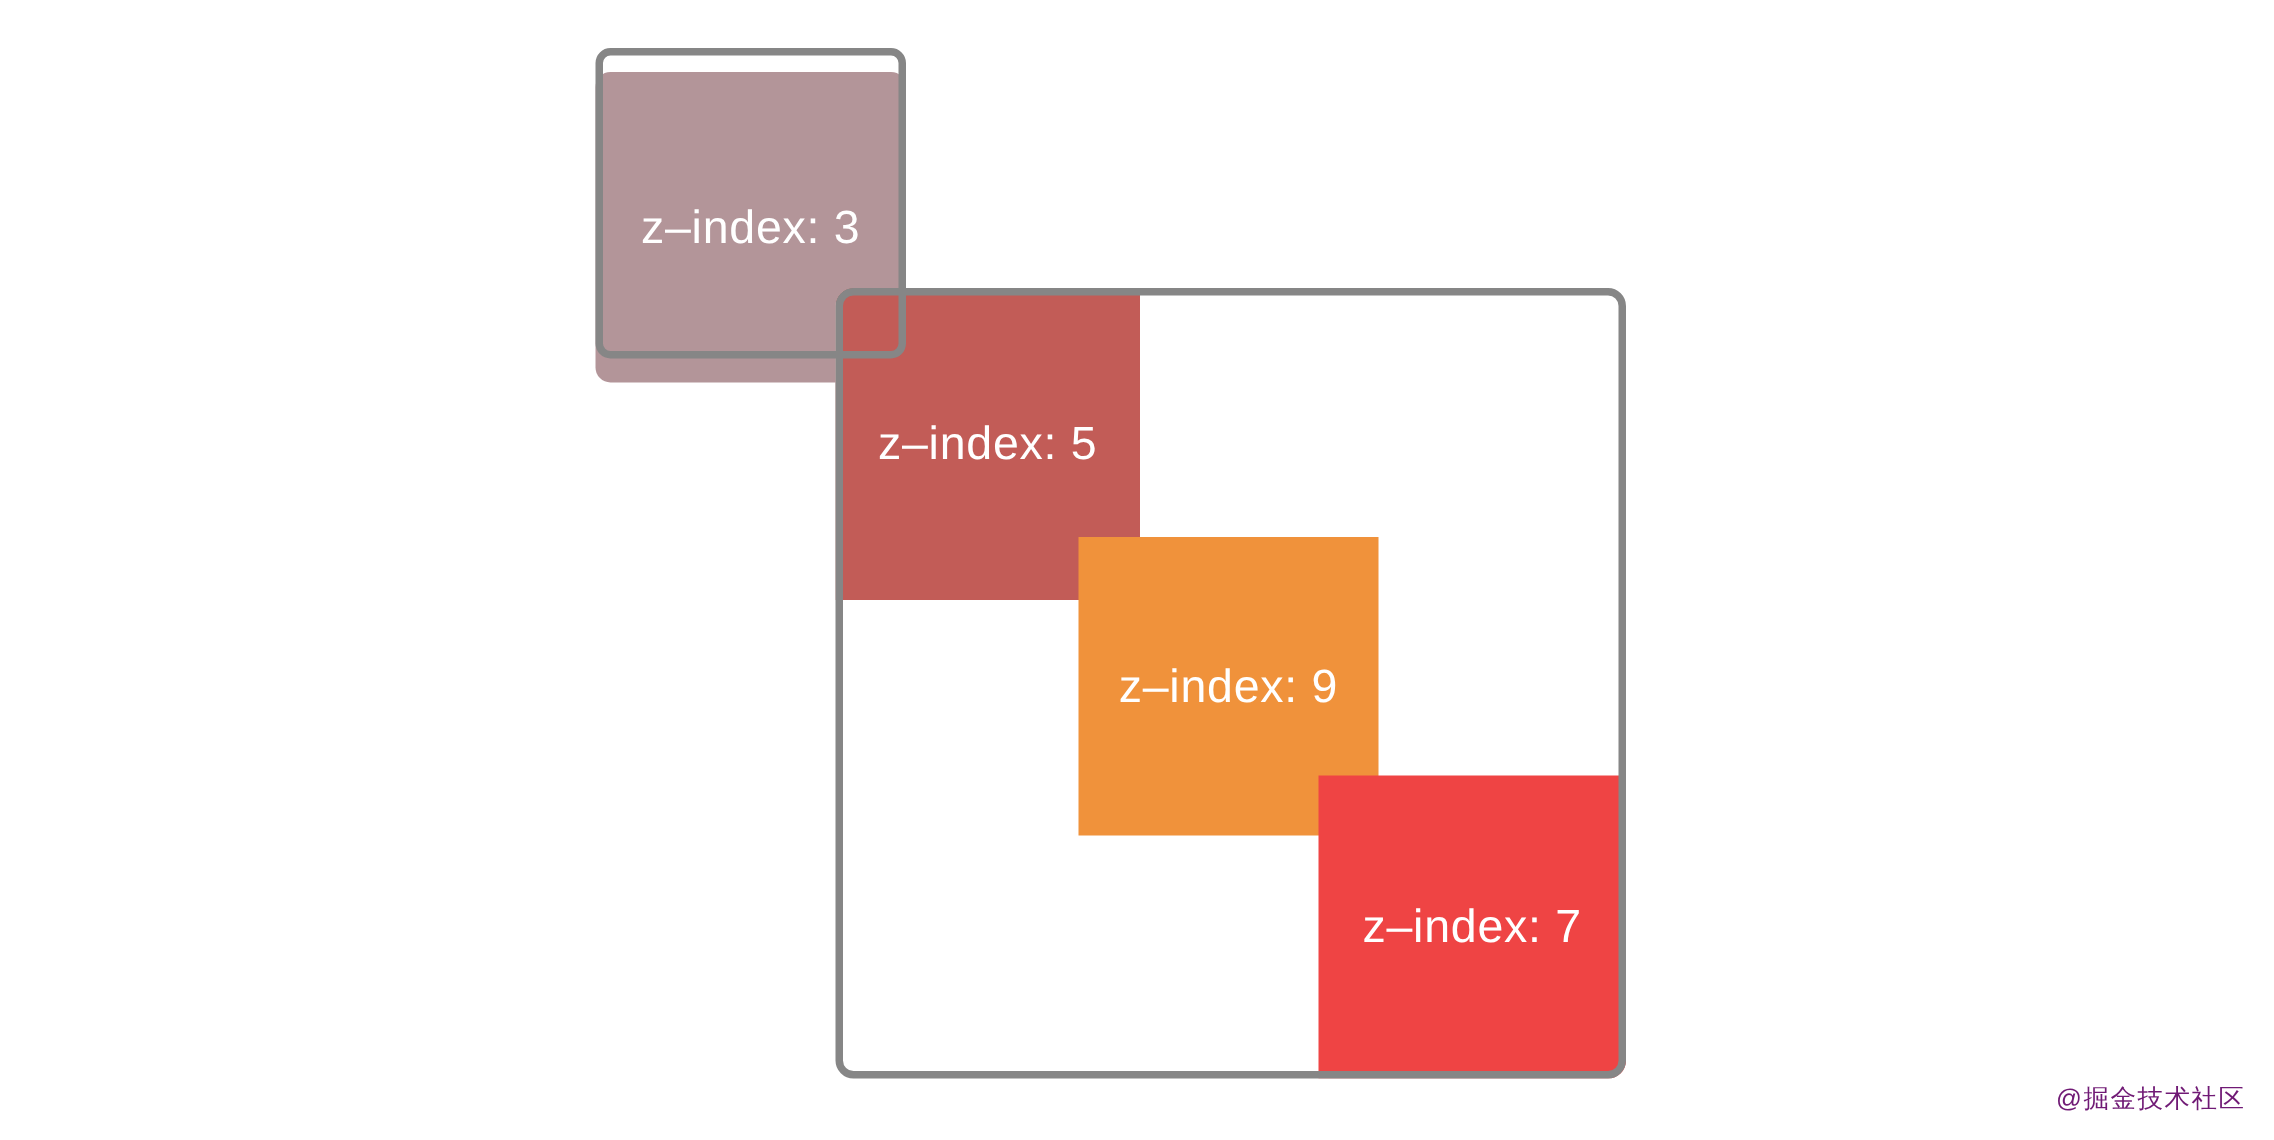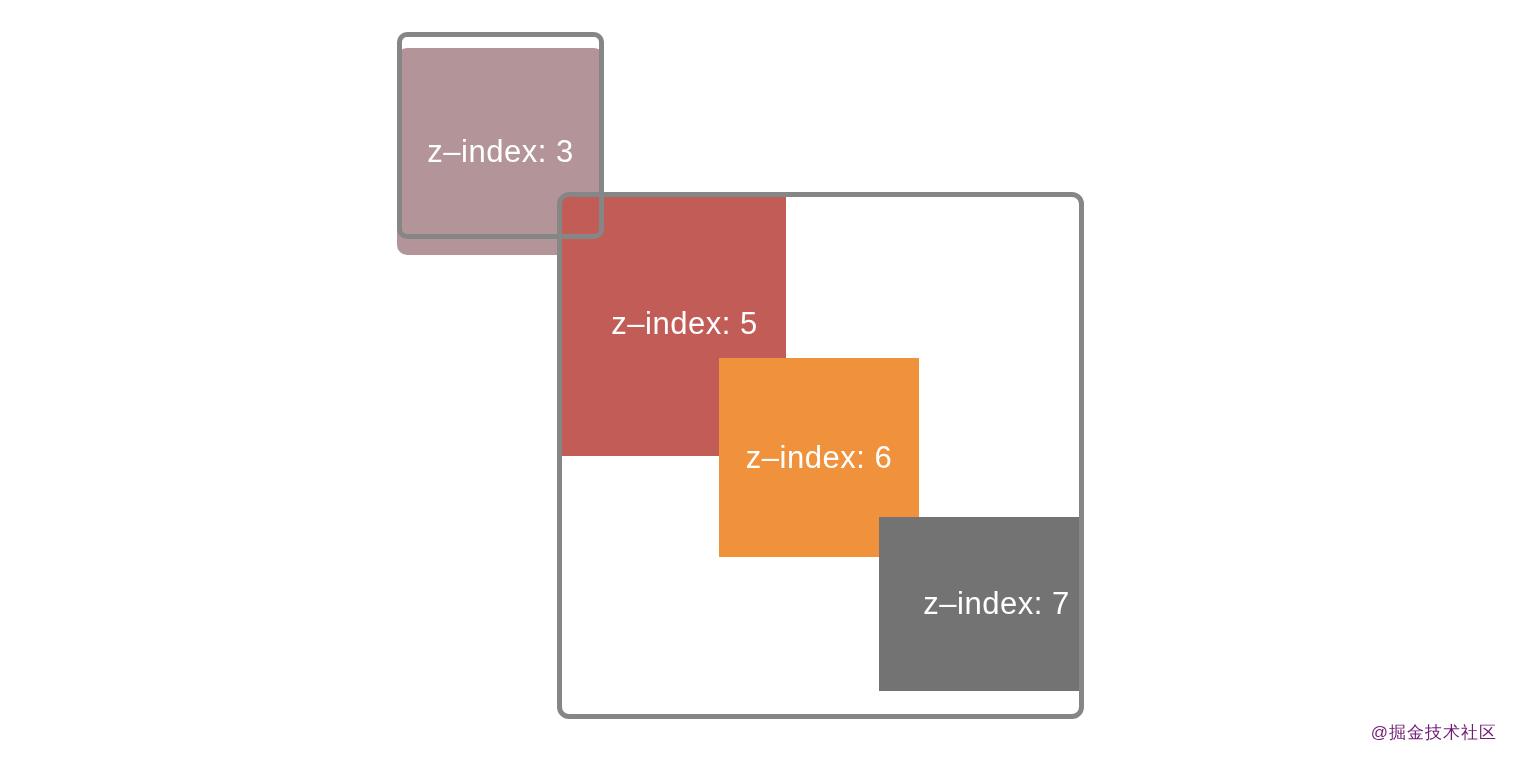--- a/index.html
+++ b/index.html
@@ -83,41 +83,39 @@
   .inner-box {
     position: absolute;
     display: flex;
     align-items: center;
     justify-content: center;
   }
   .box-z5 {
     left: 0;
     top: 0;
     width: 203px;
-    height: 264px;
+    height: 208px;
     background: #c25c57;
     z-index: 5;
-    padding-left: 26px;
   }
   .box-z6 {
     left: 162px;
     top: 166px;
     width: 200px;
     height: 199px;
     background: #f0923b;
     z-index: 6;
   }
   .box-z7 {
     left: 322px;
     top: 325px;
     width: 205px;
-    height: 174px;
-    background: #737373;
+    height: 202px;
+    background: #ef4444;
     z-index: 7;
-    padding-left: 15px;
   }
 
   
   .watermark {
     position: absolute;
     right: 19px;
     bottom: 16px;
     font-size: 17px;
     color: #701a75;
     letter-spacing: 1px;
@@ -132,21 +130,21 @@
 
   <div class="pink-fill">
     <span class="box-label">z–index: 3</span>
   </div>
 
   <div class="container">
     <div class="inner-box box-z5">
       <span class="box-label">z–index: 5</span>
     </div>
     <div class="inner-box box-z6">
-      <span class="box-label">z–index: 6</span>
+      <span class="box-label">z–index: 9</span>
     </div>
     <div class="inner-box box-z7">
       <span class="box-label">z–index: 7</span>
     </div>
   </div>
 
   <div class="container-border"></div>
   <div class="pink-border"></div>
 
   <div class="watermark">@掘金技术社区</div>

